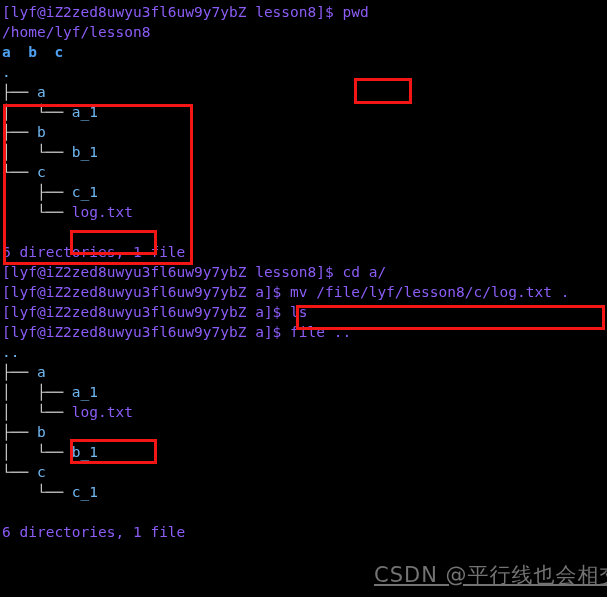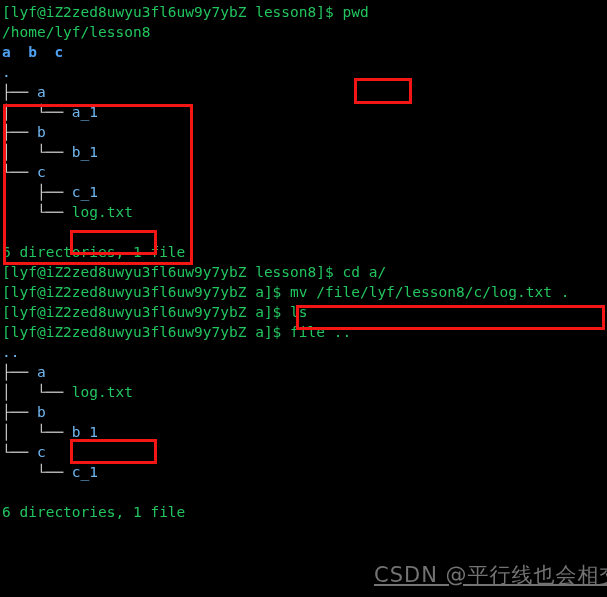--- a/index.html
+++ b/index.html
@@ -23,21 +23,21 @@
     line-height: 20px;
     padding: 2px 0 0 0;
     box-sizing: border-box;
   }
   .line {
     white-space: pre;
     padding-left: 2px;
     height: 20px;
     letter-spacing: 0px;
   }
-  .txt-white { color: #22c55e; }
+  .txt-white { color: #8b5cf6; }
   .txt-dir   { color: #4ea1f0; font-weight: bold; }
   .txt-tree-dir { color: #6fb7f0; }
   .txt-branch { color: #cfcfcf; }
   .redbox {
     position: absolute;
     border: 3px solid #f41515;
     box-sizing: border-box;
     pointer-events: none;
   }
   .watermark {
@@ -89,20 +89,21 @@
 
   <div class="line"><span class="txt-white">[lyf@iZ2zed8uwyu3fl6uw9y7ybZ a]$ </span><span class="txt-white">ls</span></div>
 
 
   <div class="line"><span class="txt-white">[lyf@iZ2zed8uwyu3fl6uw9y7ybZ a]$ </span><span class="txt-white">file ..</span></div>
 
   <div class="line"><span class="txt-tree-dir">..</span></div>
 
   <div class="line"><span class="txt-branch">├── </span><span class="txt-tree-dir">a</span></div>
 
+  <div class="line"><span class="txt-branch">│   ├── </span><span class="txt-tree-dir">a_1</span></div>
 
   <div class="line"><span class="txt-branch">│   └── </span><span class="txt-white">log.txt</span></div>
 
   <div class="line"><span class="txt-branch">├── </span><span class="txt-tree-dir">b</span></div>
 
   <div class="line"><span class="txt-branch">│   └── </span><span class="txt-tree-dir">b_1</span></div>
 
   <div class="line"><span class="txt-branch">└── </span><span class="txt-tree-dir">c</span></div>
 
   <div class="line"><span class="txt-branch">    └── </span><span class="txt-tree-dir">c_1</span></div>

